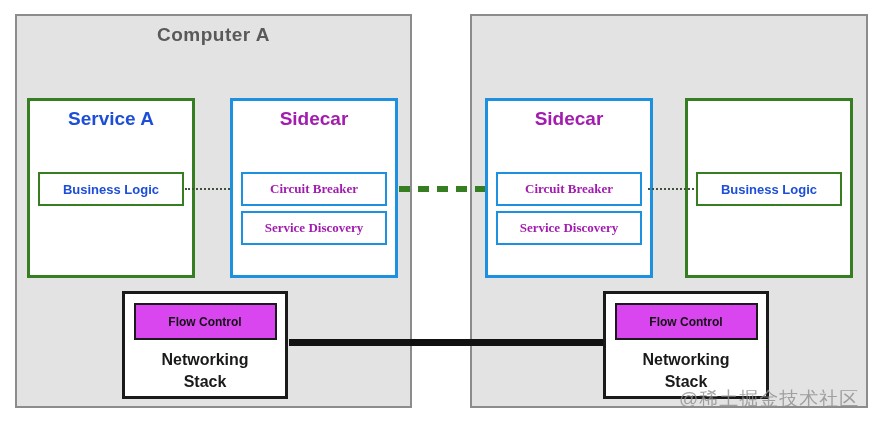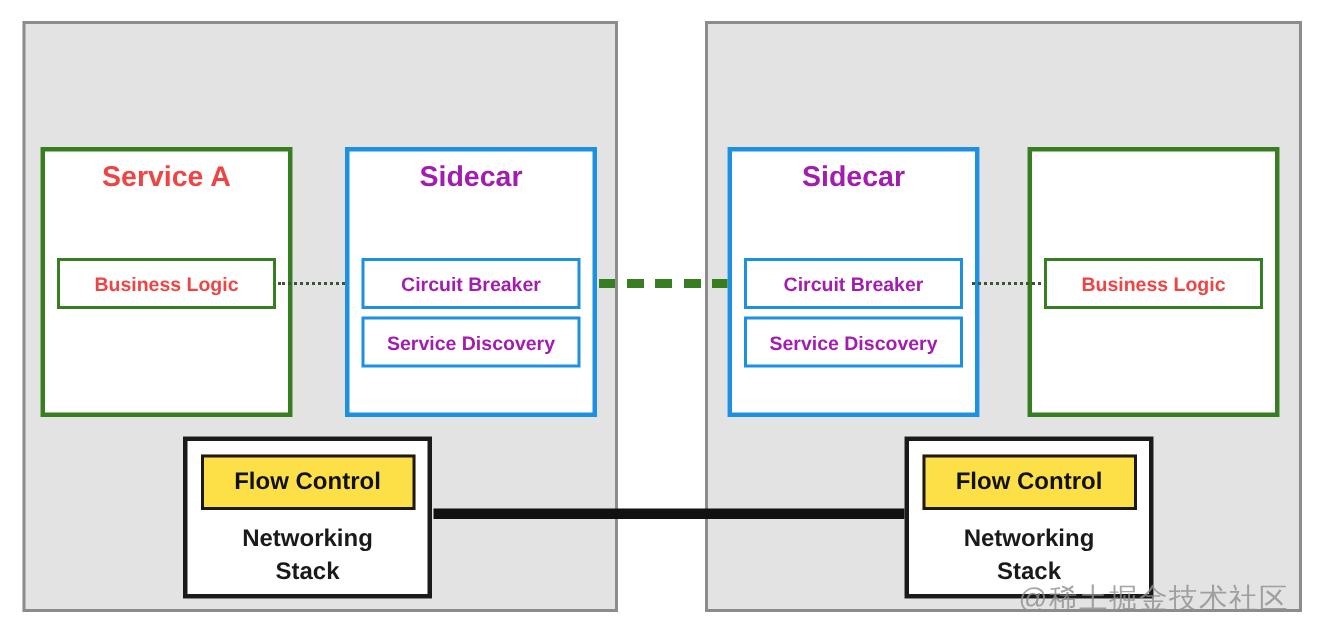--- a/index.html
+++ b/index.html
@@ -15,40 +15,40 @@
 
   
   .big-box{position:absolute;top:82px;width:162px;height:174px;background:#ffffff;}
   .green-box{border:3px solid #377d22;}
   .blue-box{border:3px solid #1e90e0;}
   .pos-left{left:10px;}
   .pos-right{left:213px;}
   .pos-left-b{left:13px;}
   .big-box-title{position:absolute;top:7px;left:0;width:100%;text-align:center;
     font-size:19px;font-weight:bold;}
-  .green-text{color:#ef4444;}
+  .green-text{color:#1d4ed8;}
   .blue-text{color:#a21caf;}
 
   
   .small-box{position:absolute;left:8px;width:142px;height:30px;background:#ffffff;
     display:flex;align-items:center;justify-content:center;
     font-size:13px;font-weight:bold;}
   .small-green{border:2px solid #377d22;}
-  .small-blue{border:2px solid #1e90e0;}
+  .small-blue{border:2px solid #1e90e0;font-family:Liberation Serif, serif;}
   .row1{top:71px;}
   .row2{top:110px;text-align:center;}
 
   
   .net-box{position:absolute;top:291px;width:160px;height:102px;background:#ffffff;
     border:3px solid #1a1a1a;display:flex;flex-direction:column;align-items:center;}
   .net-a{left:122px;}
   .net-b{left:603px;}
   .flow-box{margin-top:9px;width:139px;height:33px;border:2px solid #1a1a1a;
     display:flex;align-items:center;justify-content:center;
-    font-size:16px;font-weight:bold;color:#111111;background:#fde047;}
+    font-size:12px;font-weight:bold;color:#111111;background:#d946ef;}
   .net-label{margin-top:9px;text-align:center;font-size:16px;font-weight:600;
     color:#1a1a1a;line-height:1.35;}
   .net-label span{display:block;}
 
   
   .dotted-line{position:absolute;top:188px;height:0;border-top:2px dotted #3e523a;}
   .dotted-a{left:185px;width:45px;}
   .dotted-b{left:648px;width:46px;}
   .dashed-green{position:absolute;left:399px;top:186px;width:86px;height:6px;
     background:repeating-linear-gradient(90deg,#377d22 0 11px,transparent 11px 19px);}
@@ -57,20 +57,21 @@
   
   .watermark{position:absolute;left:679px;top:386px;font-size:19px;color:#8f8f8f;
     opacity:.8;letter-spacing:1px;white-space:nowrap;}
 </style>
 </head>
 <body>
 
 <div class="stage">
 
   <div class="computer computer-a">
+    <div class="computer-title">Computer A</div>
 
     <div class="big-box green-box pos-left">
       <div class="big-box-title green-text">Service A</div>
       <div class="small-box small-green green-text row1">Business Logic</div>
     </div>
 
     <div class="big-box blue-box pos-right">
       <div class="big-box-title blue-text">Sidecar</div>
       <div class="small-box small-blue blue-text row1">Circuit Breaker</div>
       <div class="small-box small-blue blue-text row2">Service Discovery</div>

